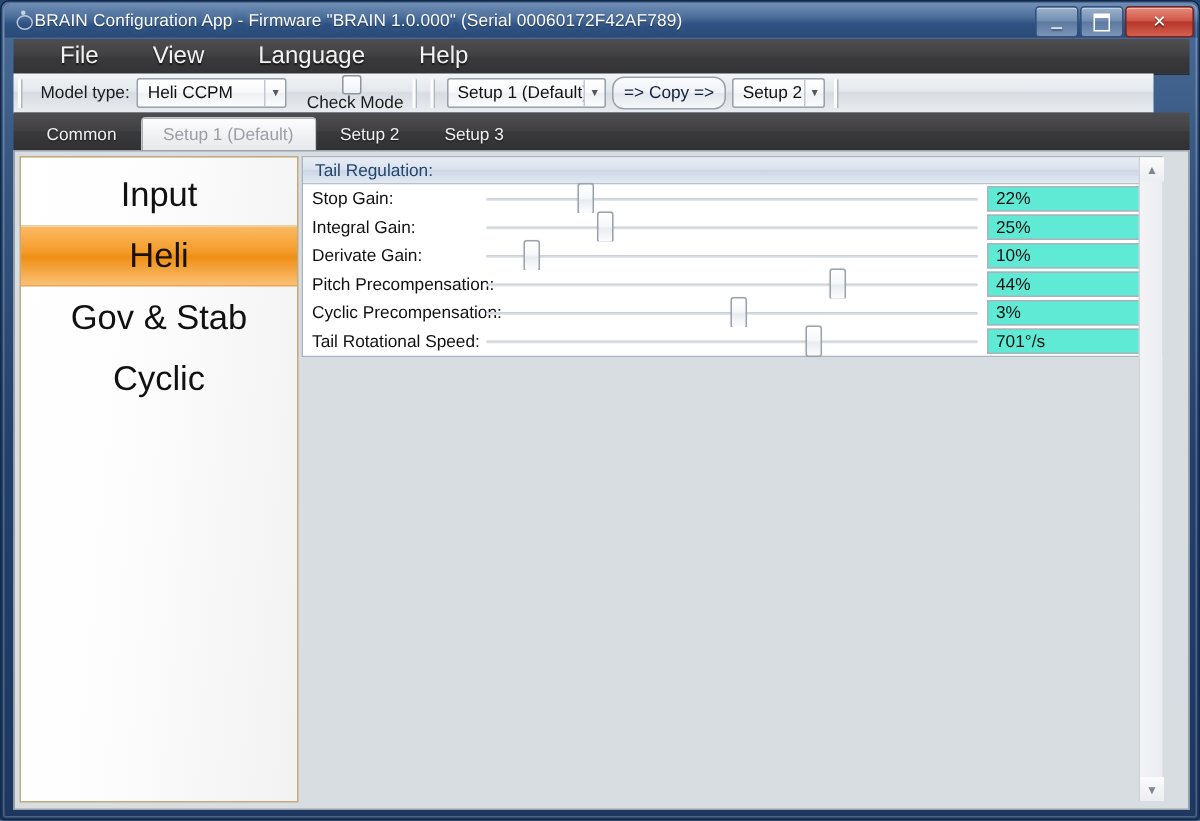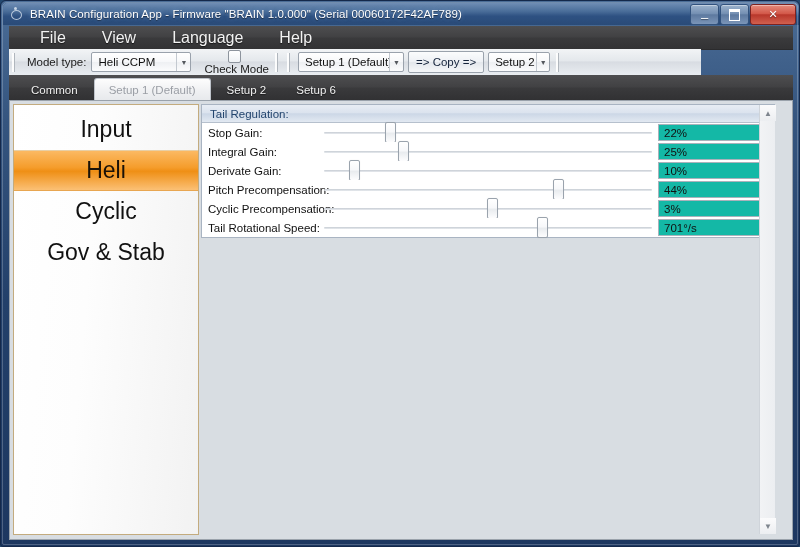--- a/index.html
+++ b/index.html
@@ -54,21 +54,20 @@
   }
   #sysicon .ring {
     position:absolute; left:2px; top:3px; width:9px; height:8px;
     border:1.5px solid #cdd9e8; border-radius:50%;
   }
   #sysicon .dot {
     position:absolute; left:5px; top:0px; width:3px; height:3px;
     background:#dbe5f0; border-radius:50%;
   }
   #title-text {
-    margin-left: 7px;
     font-size: 11.5px;
     color: #ffffff;
     text-shadow: 0 1px 1px rgba(0,0,0,.55), 0 0 4px rgba(140,180,230,.55);
     white-space: nowrap;
     letter-spacing: .1px;
     text-align: right;
   }
   #wincontrols {
     position: absolute;
     right: 3px; top: 1px;
@@ -119,21 +118,21 @@
     margin-left: 10px;
     white-space: nowrap;
     text-shadow: 0 1px 1px rgba(0,0,0,.6);
   }
   .menu-item:first-child { margin-left: 18px; }
 
   
   #toolbar {
     position: absolute;
     left: 8px; top: 48px;
-    width: 692px; height: 26px;
+    width: 760px; height: 26px;
     background: linear-gradient(180deg,#f2f4f6 0%,#e4e8ec 45%,#d8dce2 50%,#e9edf1 100%);
     border-bottom: 1px solid #b9bfc7;
     display: flex;
     align-items: center;
   }
   .tb-group {
     display: flex;
     align-items: center;
     height: 24px;
     padding: 0 3px;
@@ -196,21 +195,21 @@
     margin-left: 5px;
     white-space: nowrap;
   }
   .copybtn {
     height: 20px;
     display: flex;
     align-items: center;
     padding: 0 7px;
     margin: 0 4px;
     border: 1px solid #9aa2ac;
-    border-radius: 2px;
+    border-radius: 8px;
     background: linear-gradient(180deg,#fbfcfd 0%,#eef1f5 48%,#e3e7ec 52%,#f6f8fa 100%);
     font-size: 11.5px;
     color: #14233b;
     white-space: nowrap;
   }
 
   
   #tabstrip {
     position: absolute;
     left: 8px; top: 74px;
@@ -349,21 +348,21 @@
     box-shadow: 0 0 1px rgba(0,0,0,.12);
   }
   .sval {
     position: absolute;
     right: 4px;
     top: 1px;
     width: 112px;
     height: 17px;
     box-sizing: border-box;
     border: 1px solid #aab2bb;
-    background: #14b8a6;
+    background: #5eead4;
     font-size: 11.5px;
     color: #111;
     display: flex;
     align-items: center;
     padding-left: 5px;
     white-space: nowrap;
   }
 
   
   #vscroll {
@@ -444,30 +443,30 @@
         <div class="carrow">▼</div>
       </div>
     </div>
     <div class="tb-grip"></div>
   </div>
 
   <div id="tabstrip">
     <div class="tab">Common</div>
     <div class="tab selected">Setup 1 (Default)</div>
     <div class="tab">Setup 2</div>
-    <div class="tab">Setup 6</div>
+    <div class="tab">Setup 3</div>
   </div>
 
   <div id="client">
 
     <div id="sidebar">
       <div class="nav-item">Input</div>
       <div class="nav-item selected">Heli</div>
+      <div class="nav-item">Gov &amp; Stab</div>
       <div class="nav-item">Cyclic</div>
-      <div class="nav-item">Gov &amp; Stab</div>
     </div>
 
     <div id="main">
       <div id="group">
         <div id="group-header">Tail Regulation:</div>
 
         <div class="srow">
           <div class="slabel">Stop Gain:</div>
           <div class="strack-wrap">
             <div class="strack"></div>

